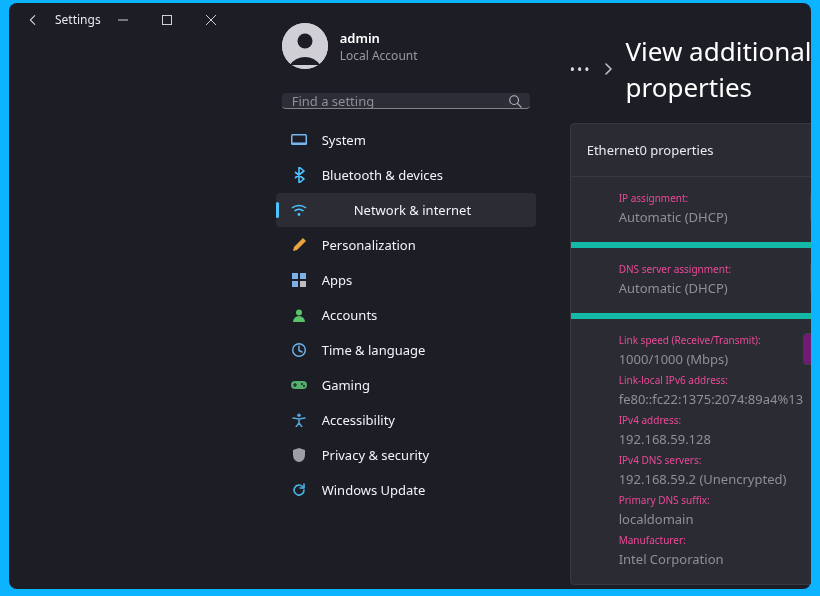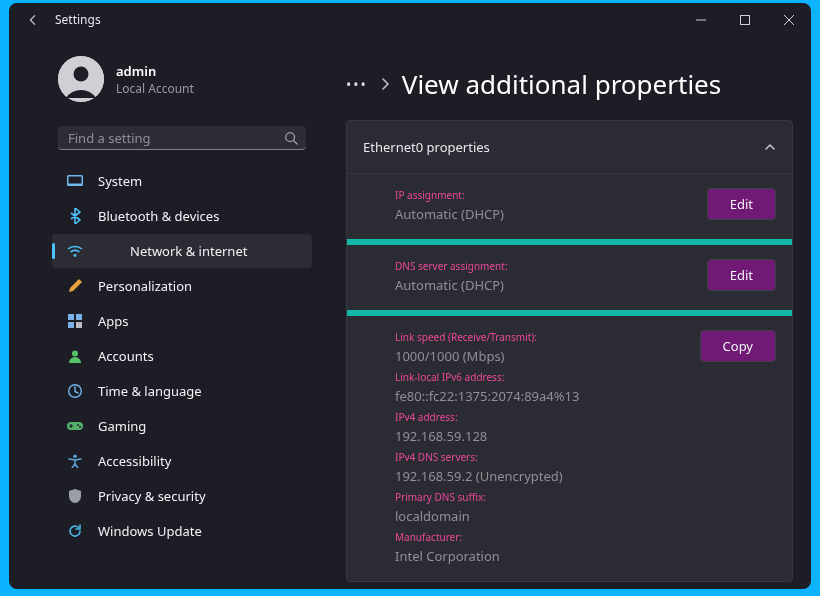--- a/index.html
+++ b/index.html
@@ -13,21 +13,21 @@
   .window {
     position: absolute;
     left: 9px;
     top: 3px;
     width: 802px;
     height: 586px;
     background: #1c1d25;
     border-radius: 8px;
     overflow: hidden;
     display: flex;
-    flex-direction: column;
+    flex-direction: row;
   }
   .titlebar {
     height: 33px;
     display: flex;
     align-items: center;
     padding-left: 10px;
   }
   .back-arrow {
     width: 28px;
     height: 28px;
@@ -73,21 +73,21 @@
     display: flex;
     align-items: center;
     justify-content: center;
     margin-right: 12px;
   }
   .user-name { font-weight: 600; font-size: 13px; color:#fff;}
   .user-sub { font-size: 12px; color: #9a9aa0; }
   .search {
     position: relative;
     margin: 4px 8px 14px 8px;
-    height: 24px;
+    height: 16px;
     background: #2c2d36;
     border-radius: 4px;
     border-bottom: 1px solid #848488;
     display: flex;
     align-items: center;
     padding: 0 32px 0 10px;
   }
   .search input {
     background: transparent;
     border: none;

